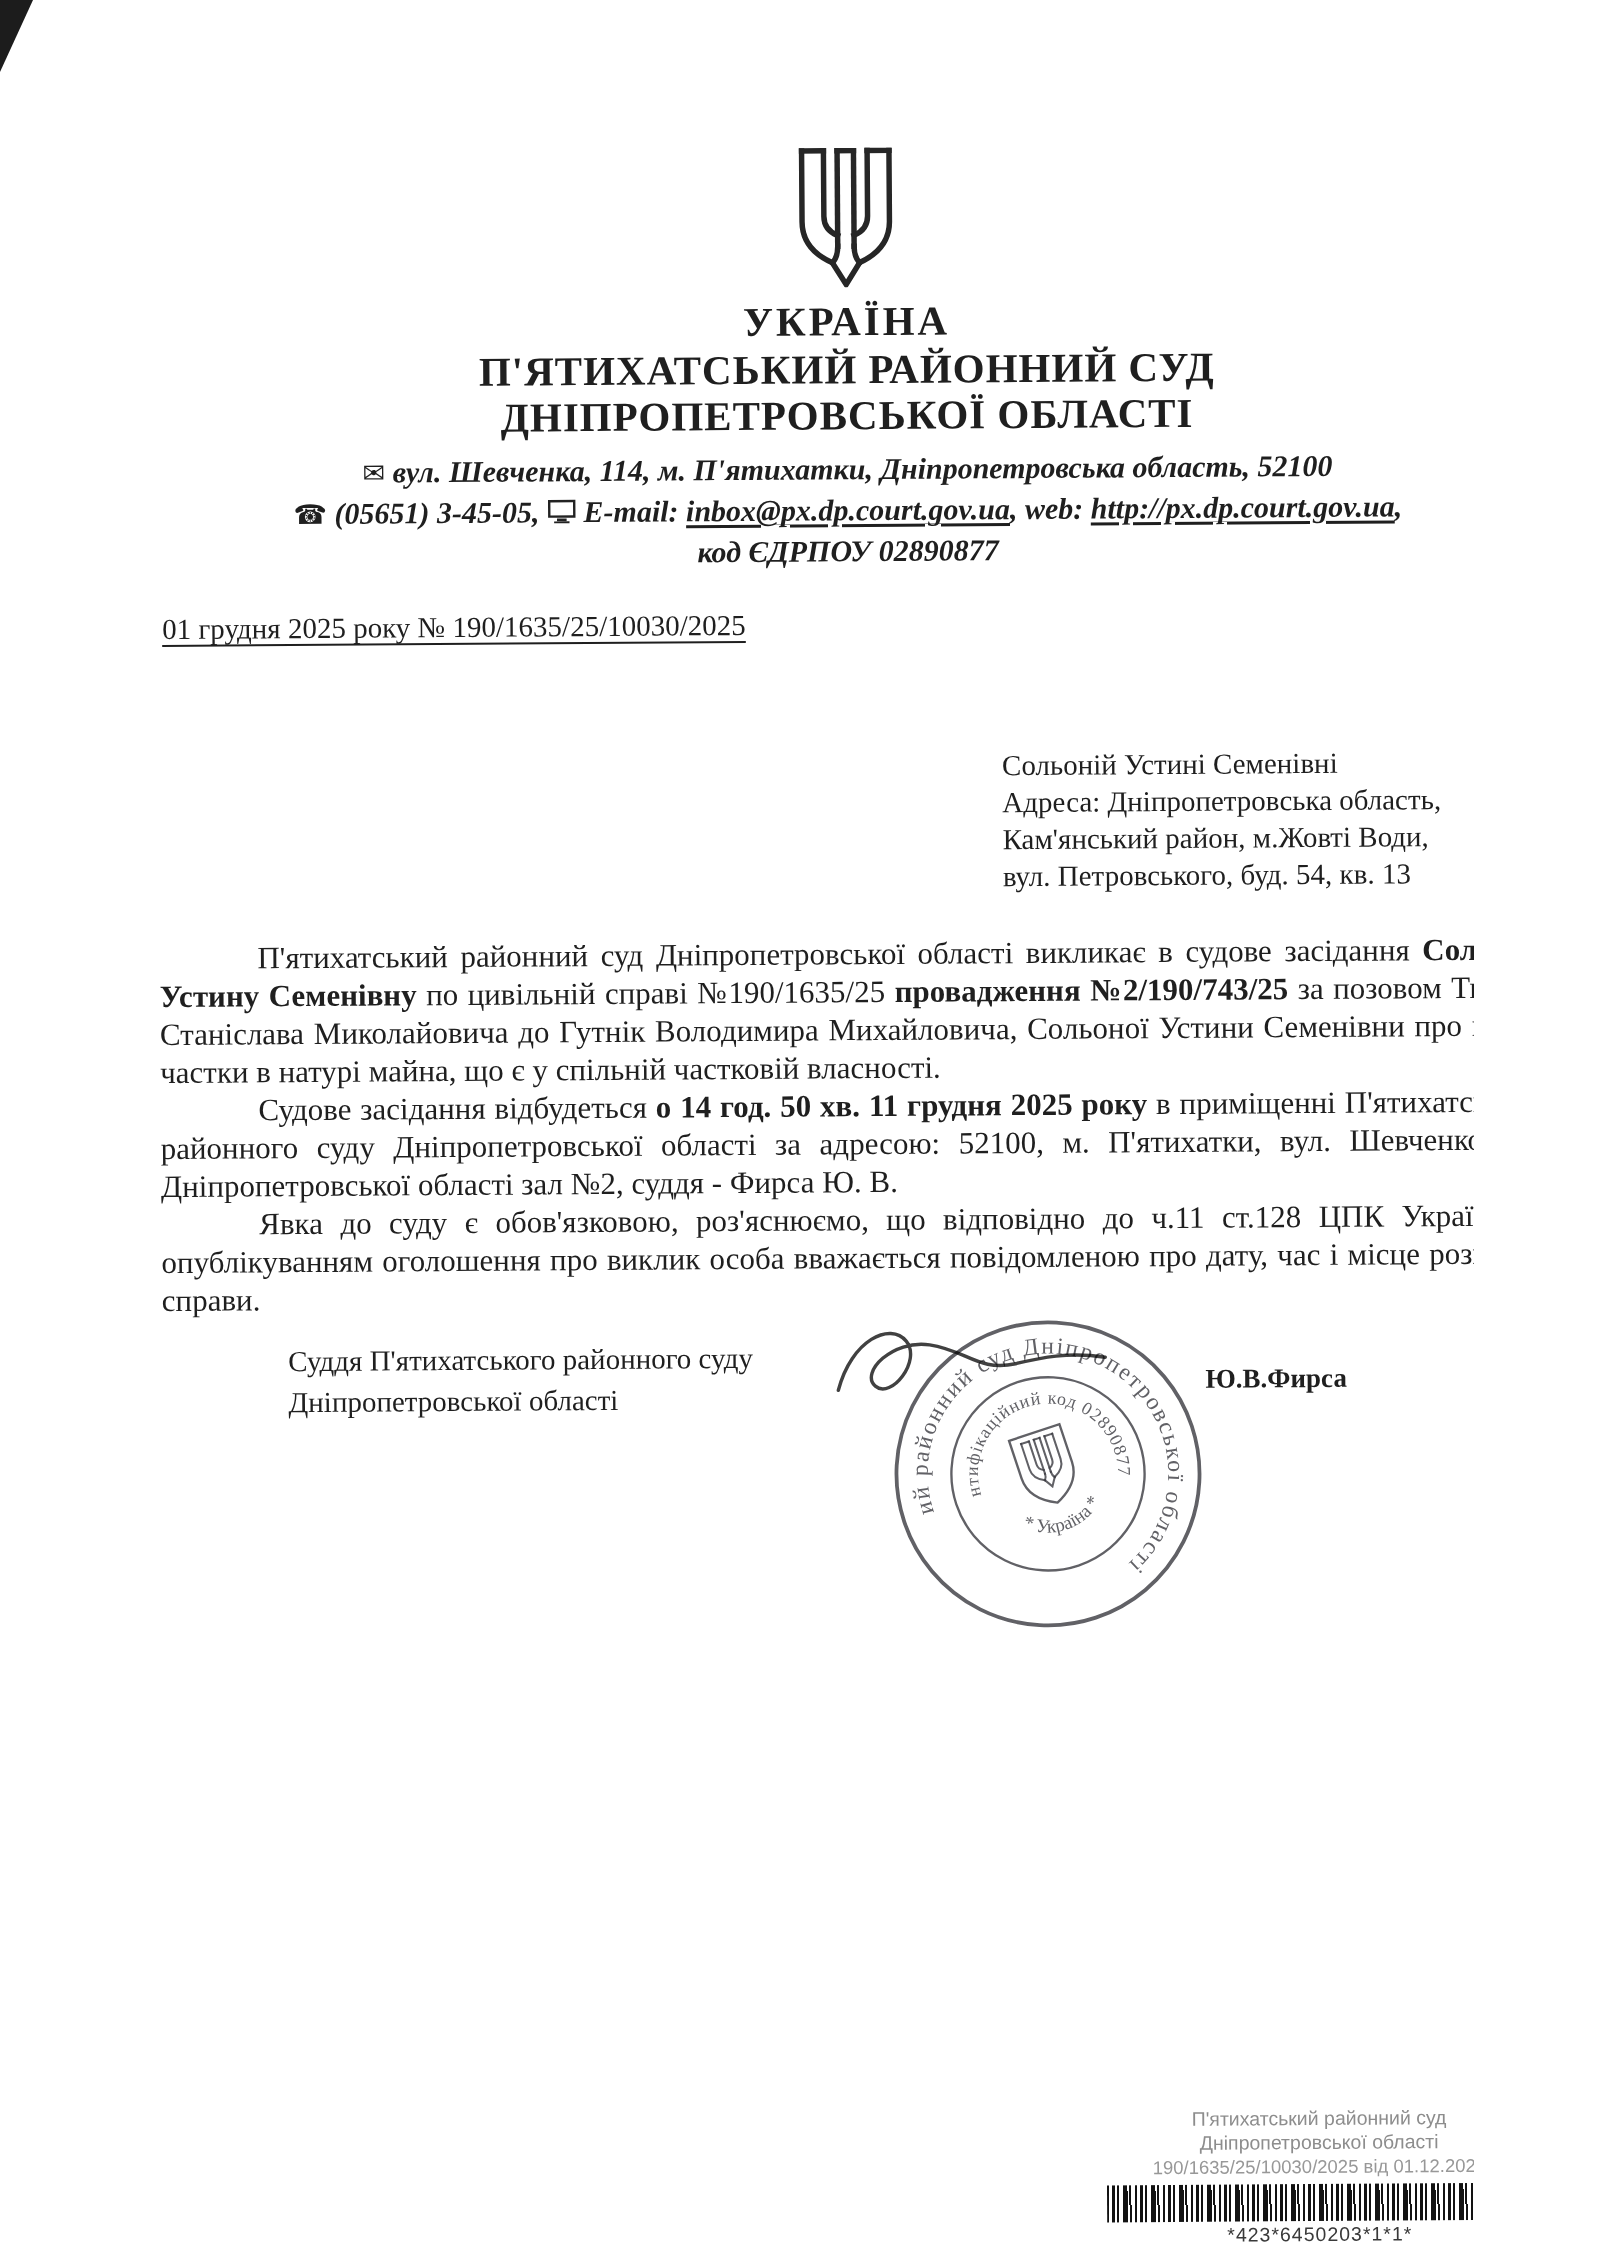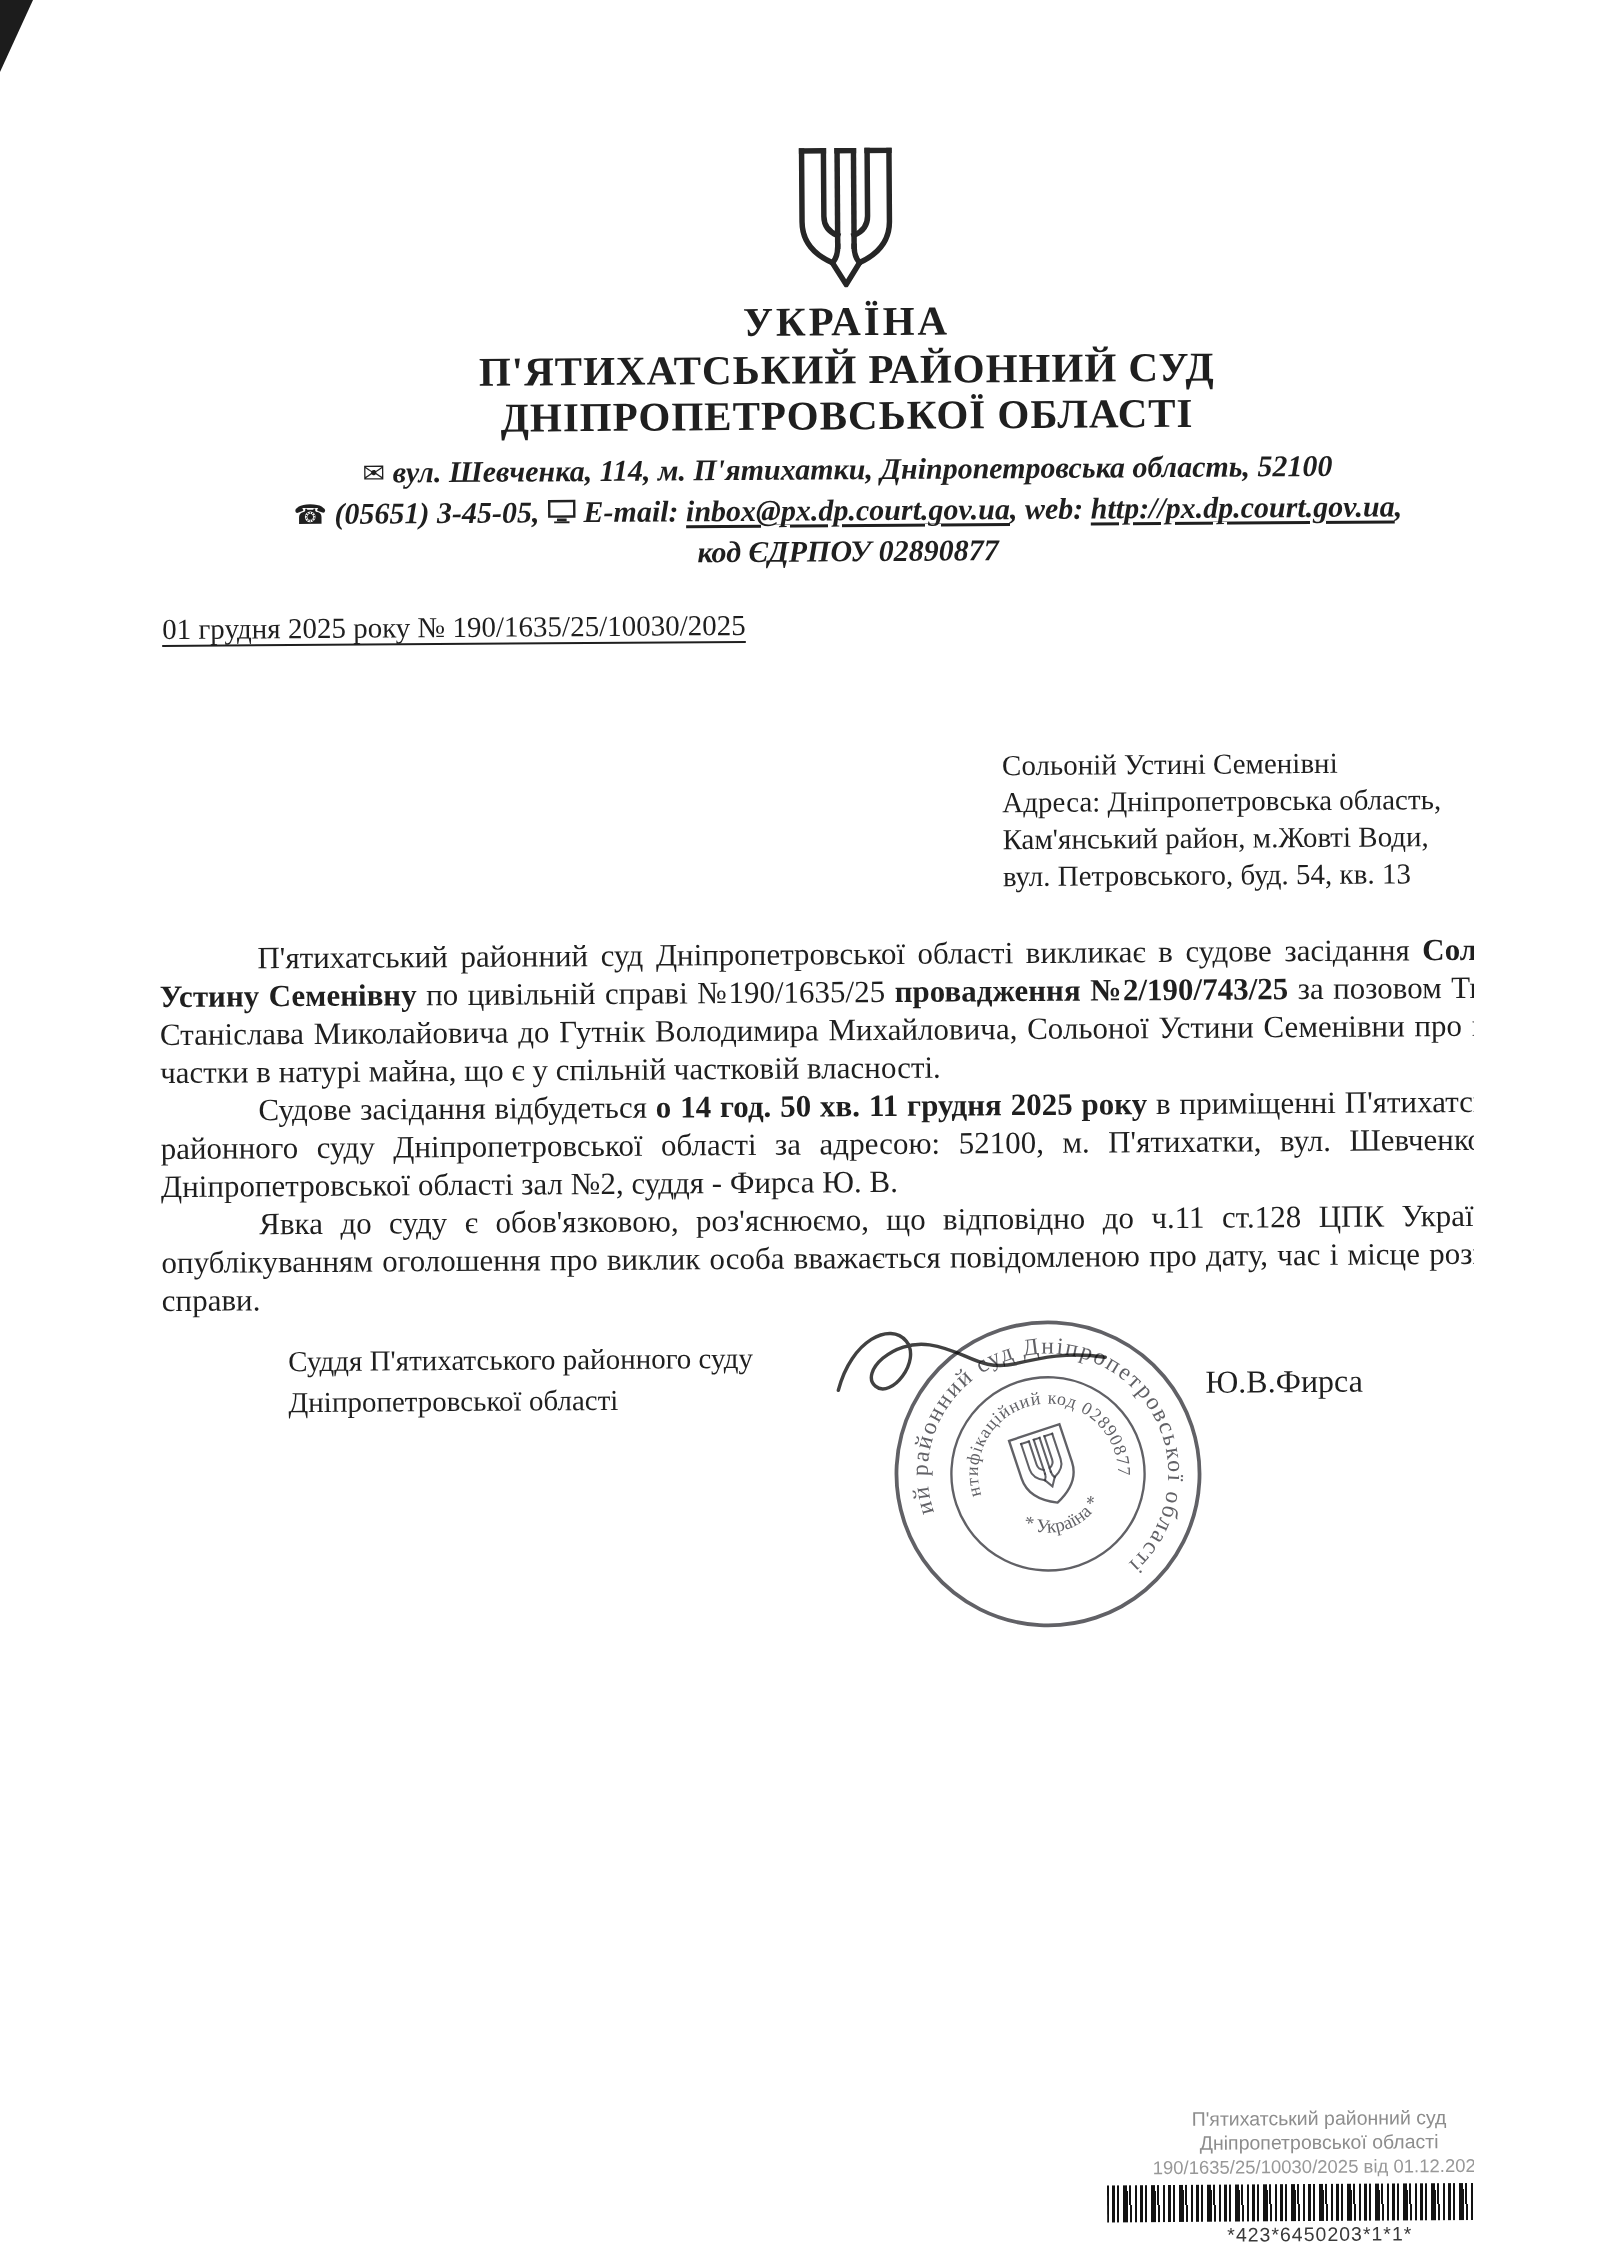--- a/index.html
+++ b/index.html
@@ -43,21 +43,21 @@
 
   
   .body-block {
     position: absolute; top: 936px; left: 159px; width: 1383px;
     font-size: 31px; line-height: 38px; text-align: justify;
   }
   .body-block p { margin: 0; text-indent: 98px; }
 
   
   .sig-block { position: absolute; top: 1338px; left: 285px; font-size: 29px; line-height: 41px; }
-  .sig-name { position: absolute; top: 1367px; left: 1202px; font-size: 32px; }
+  .sig-name { position: absolute; top: 1367px; left: 1202px; font-size: 27px; font-weight: bold; }
 
   
   .stamp {
     position: absolute; left: 883px; top: 1315px; width: 322px; height: 322px;
     transform: rotate(-18deg);
     color: rgba(62, 62, 68, 0.82);
     mix-blend-mode: multiply;
   }
   .scribble { position: absolute; left: 827px; top: 1313px; }
 

